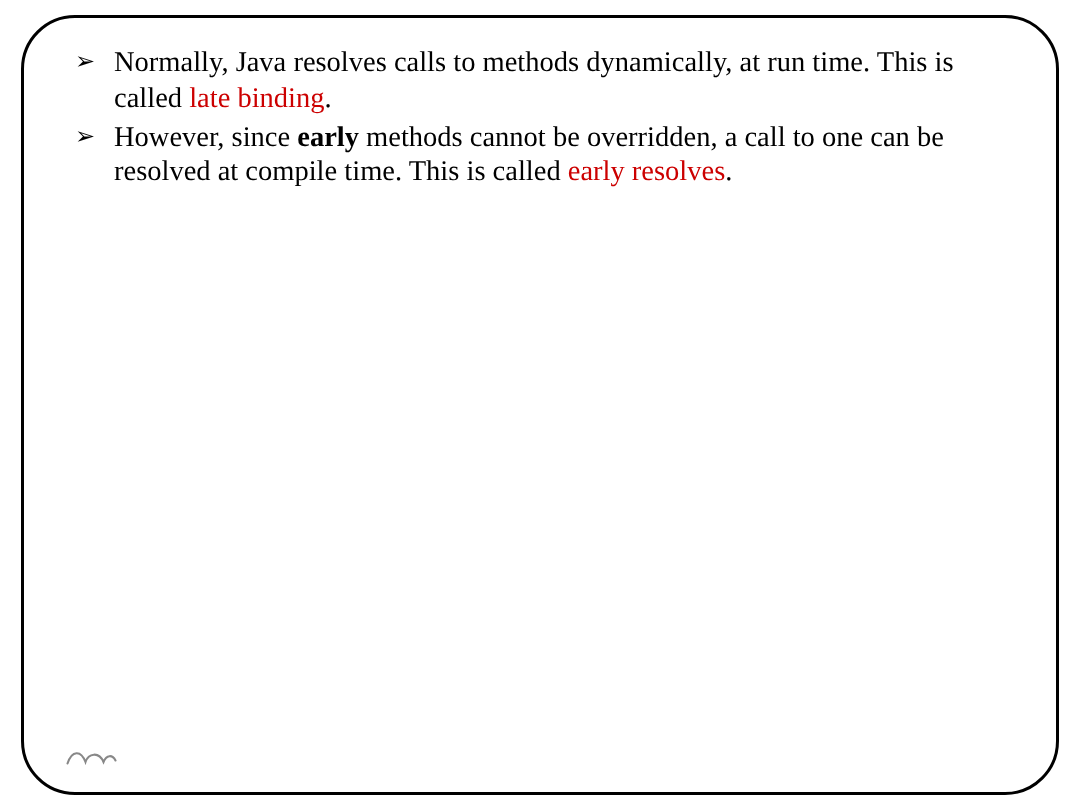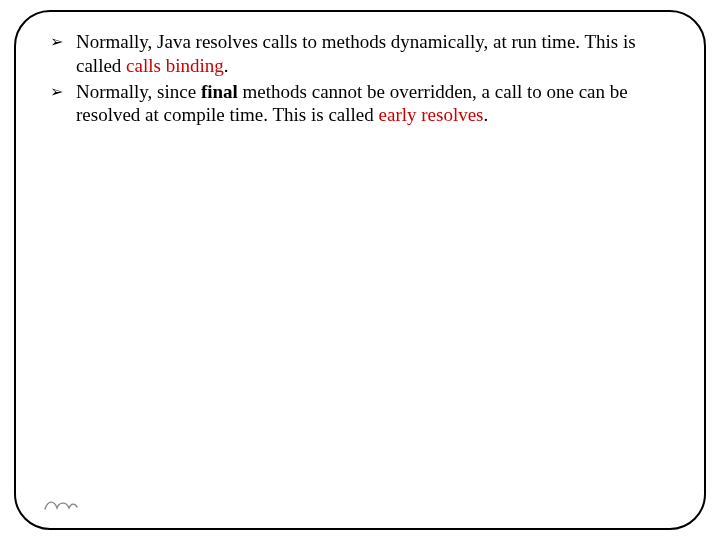--- a/index.html
+++ b/index.html
@@ -56,26 +56,26 @@
 </head>
 <body>
 
 <div class="slide">
   <div class="frame">
     <div class="content">
       <ul class="bullets">
 
         <li>
           <span class="arrow-bullet">➢</span>
-          <span>Normally, Java resolves calls to methods dynamically, at run time. This is called </span><span class="red">calls binding</span><span>.</span>
+          <span>Normally, Java resolves calls to methods dynamically, at run time. This is called </span><span class="red">late binding</span><span>.</span>
         </li>
 
         <li>
           <span class="arrow-bullet">➢</span>
-          <span>Normally, since </span><span class="bold">final</span><span> methods cannot be overridden, a call to one can be resolved at compile time. This is called </span><span class="red">early resolves</span><span>.</span>
+          <span>However, since </span><span class="bold">early</span><span> methods cannot be overridden, a call to one can be resolved at compile time. This is called </span><span class="red">early resolves</span><span>.</span>
         </li>
 
       </ul>
     </div>
 
     <div class="doodle">
       <svg width="34" height="16" viewBox="0 0 34 16">
         <path d="M1 13 C 4 4, 10 4, 13 12 C 15 6, 22 5, 25 12 C 27 7, 31 7, 33 11" stroke="#888" stroke-width="1.4" fill="none" stroke-linecap="round"></path>
       </svg>
     </div>

